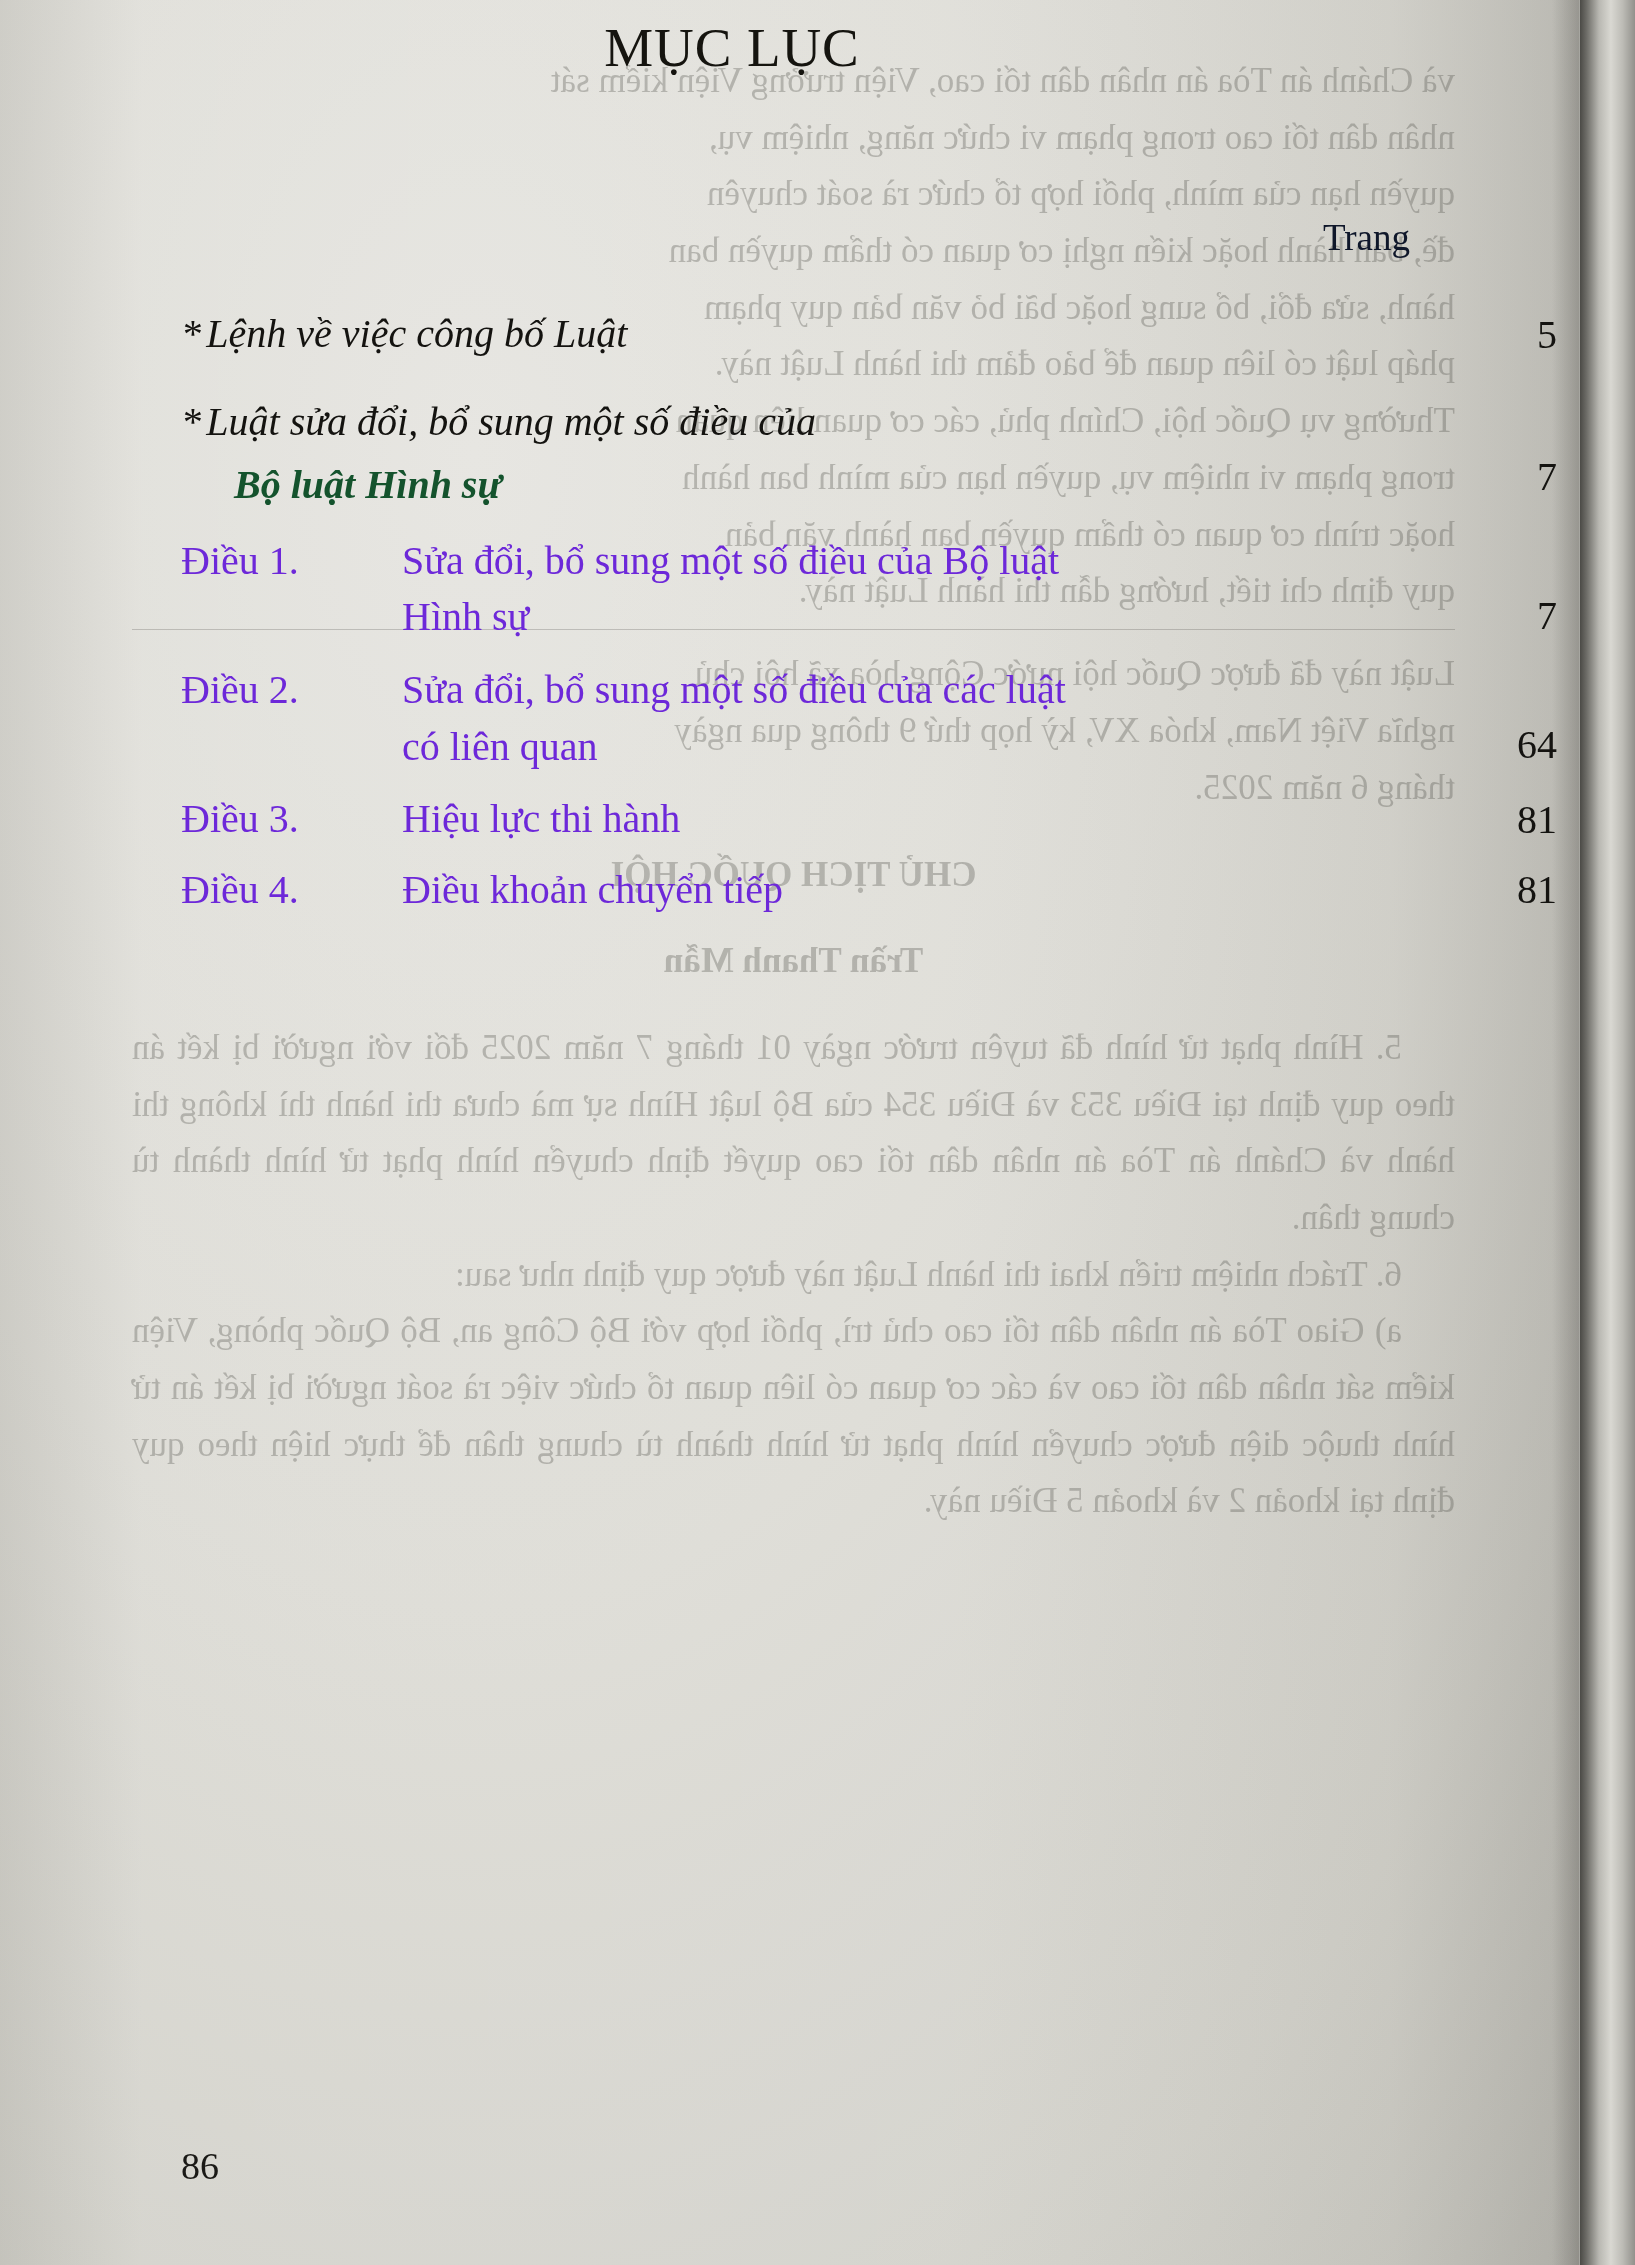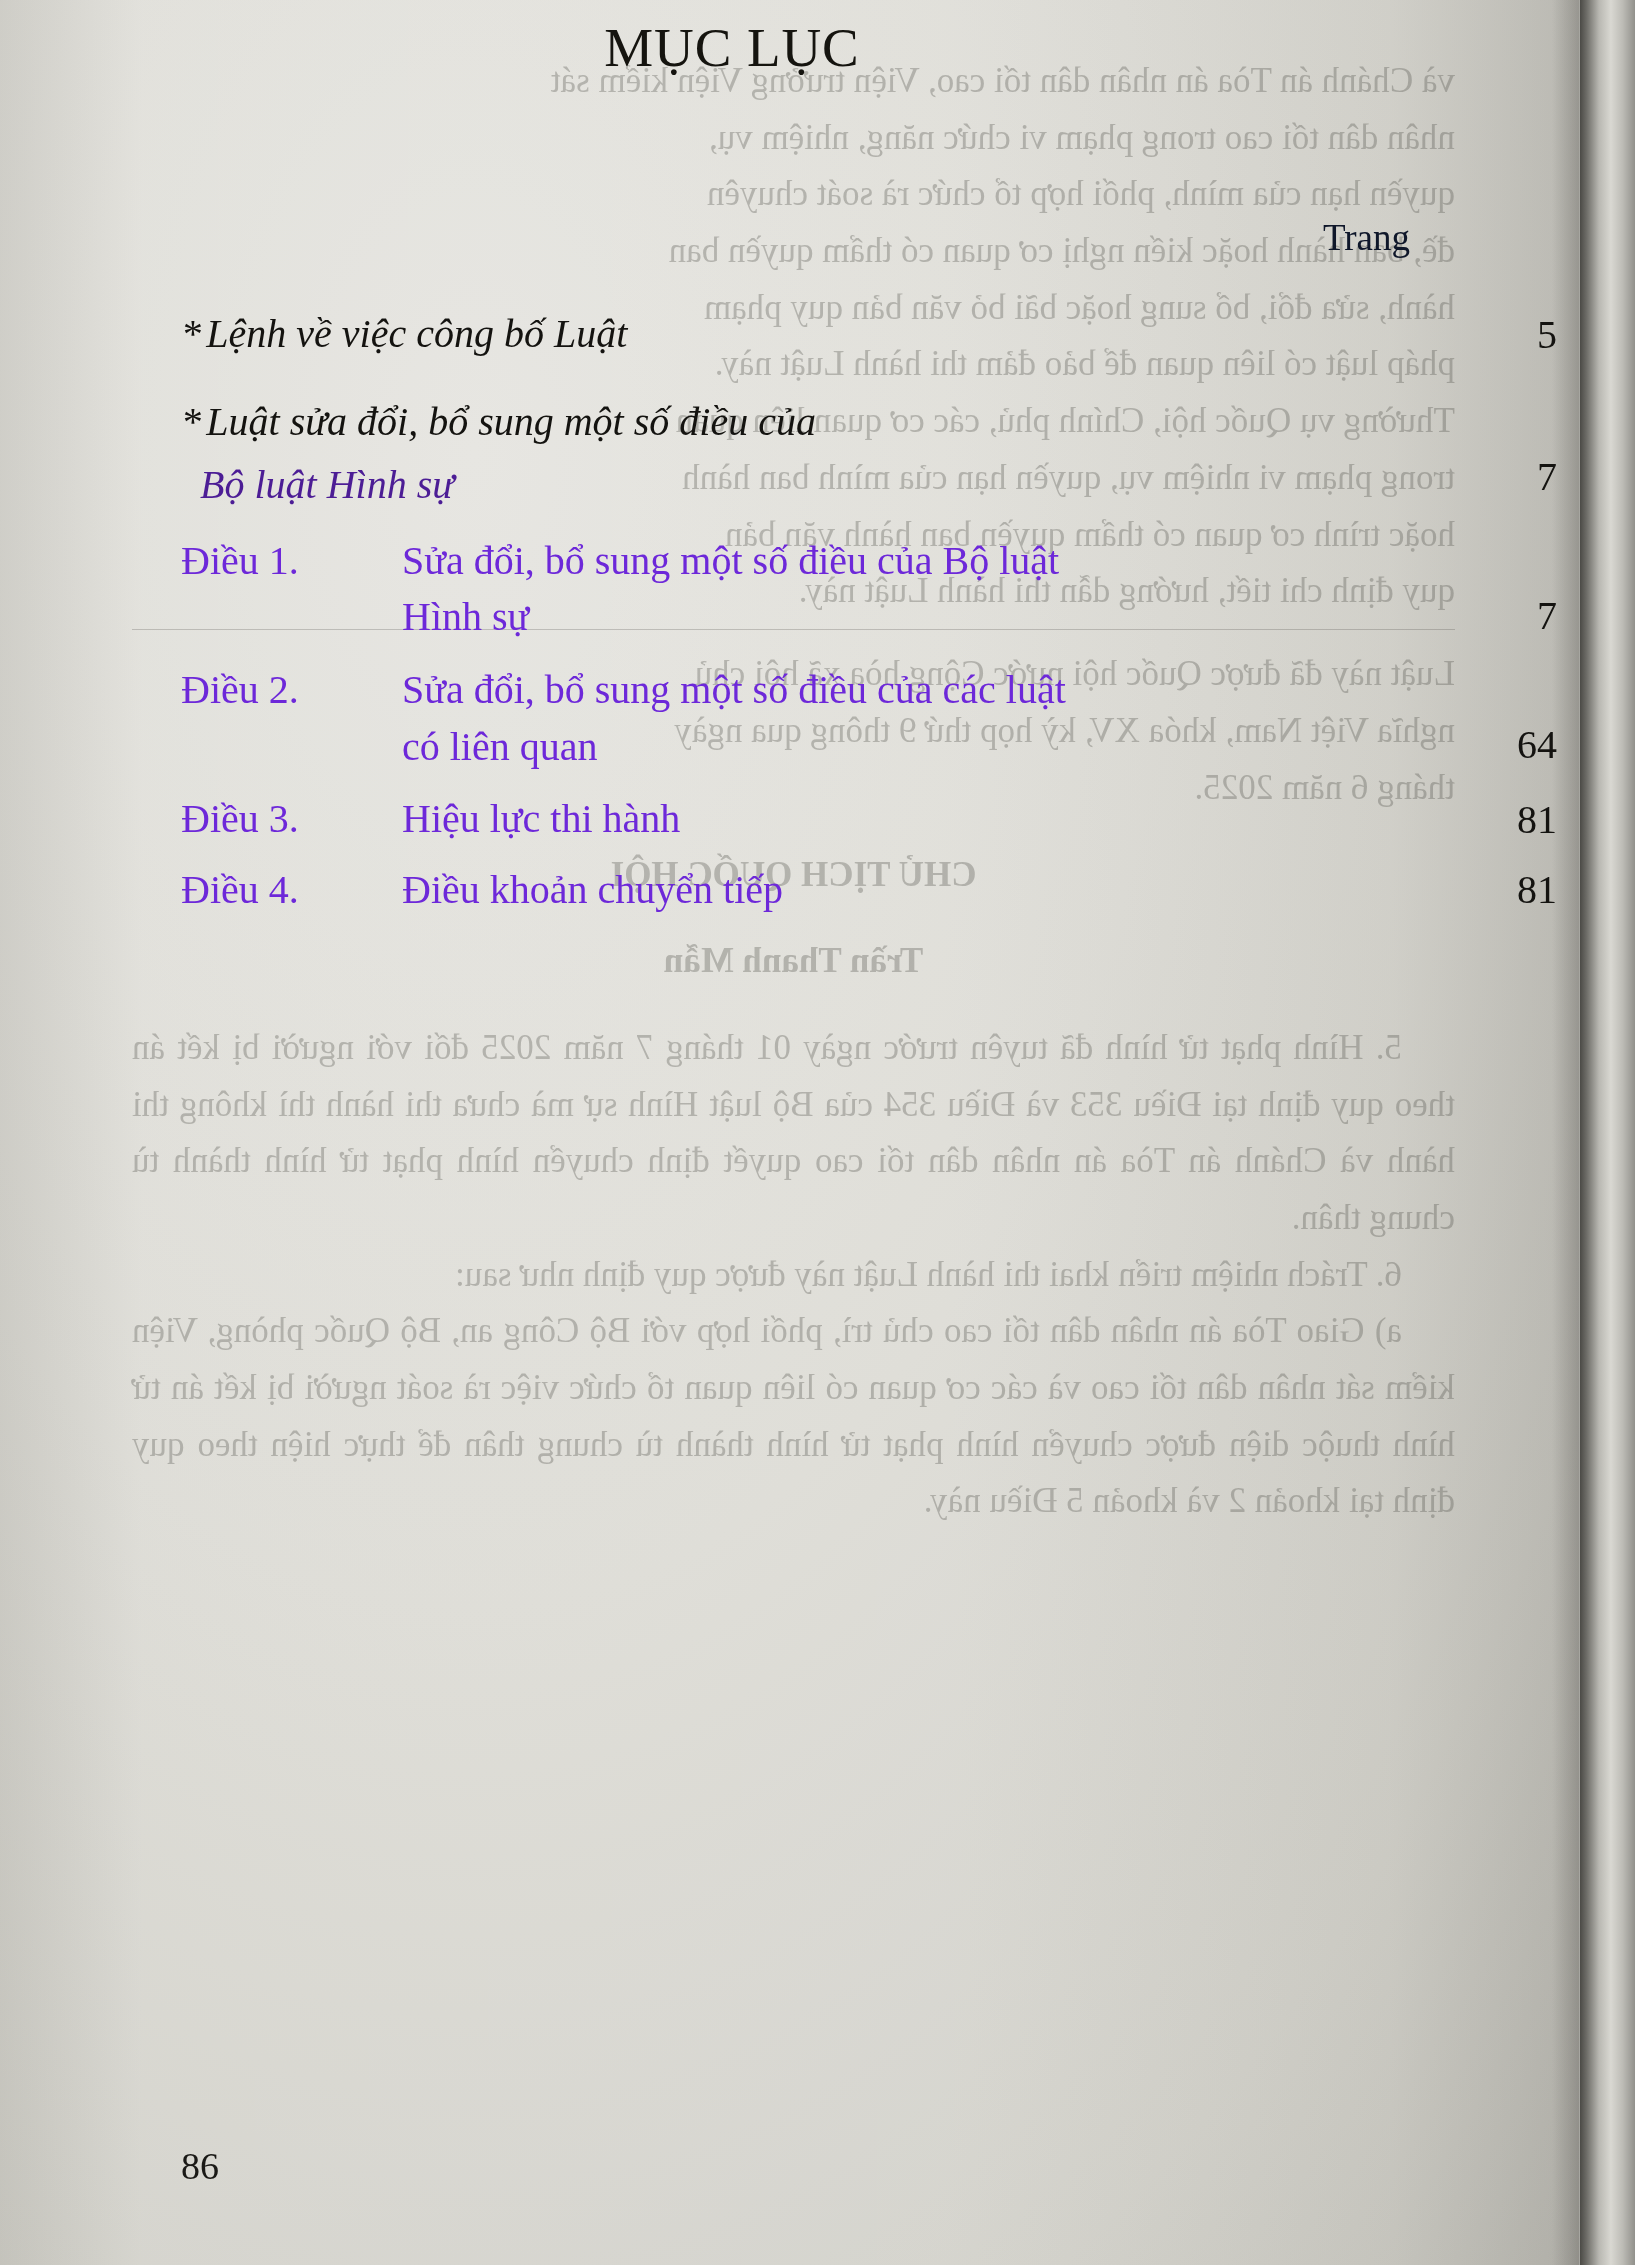--- a/index.html
+++ b/index.html
@@ -121,27 +121,27 @@
   .starred {
     font-weight: normal;
     font-style: italic;
     font-size: 40px;
     line-height: 1.36;
     margin-bottom: 8.8px;
     color: #141310;
   }
   .starred .star { margin-right: 5.3px; }
   .starred-cont {
-    font-weight: normal;
+    font-weight: bold;
     font-style: italic;
     font-size: 40px;
     line-height: 1.36;
-    margin-left: 19px;
+    margin-left: 53px;
     margin-bottom: 3.5px;
-    color: #4c1d95;
+    color: #14532d;
   }
 
   .entry {
     display: flex;
     font-size: 40px;
     line-height: 1.37;
     margin-bottom: 1.8px;
     color: #6d28d9;
     align-items: flex-end;
   }

